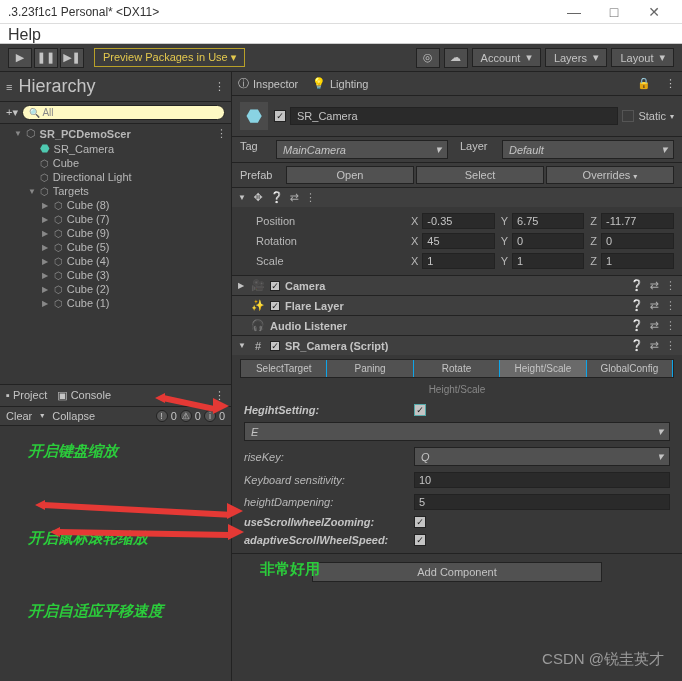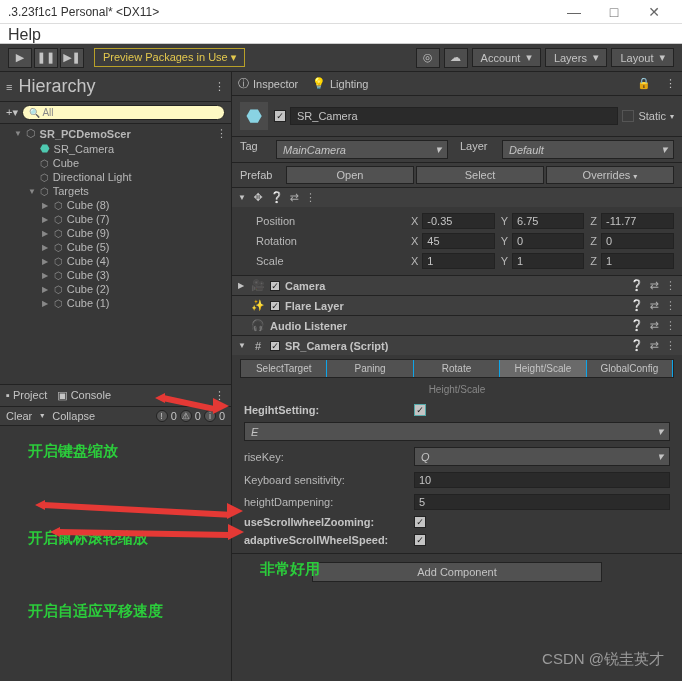--- a/index.html
+++ b/index.html
@@ -26,21 +26,21 @@
 .tree-row.in1 { padding-left: 14px; }
 .tree-row.in2 { padding-left: 28px; }
 .tree-row.in3 { padding-left: 42px; }
 .cube-ico { color: #8a8a8a; font-size: 10px; }
 .scene-ico { color: #8a8a8a; }
 .cam-ico { color: #4ec9b0; }
 .project-header { background: #3c3c3c; padding: 4px 6px; display: flex; gap: 10px; border-top: 1px solid #222; border-bottom: 1px solid #222; }
 .project-tools { background: #3c3c3c; padding: 3px 6px; display: flex; gap: 8px; border-bottom: 1px solid #222; align-items: center; }
 .flags { display: flex; gap: 3px; }
 .flag { width: 12px; height: 12px; border-radius: 50%; background: #555; font-size: 9px; display: flex; align-items: center; justify-content: center; border: 1px solid #222; }
-.console-body { flex: 1; background: #383838; position: relative; }
+.console-body { flex: 1; background: #383838; position: relative; font-style: italic; }
 .anno { color: #2bcc3b; font-size: 15px; font-weight: bold; position: absolute; }
 .arrow-line { background: #e53935; height: 6px; position: absolute; }
 .arrow-head { width: 0; height: 0; border-top: 8px solid transparent; border-bottom: 8px solid transparent; border-left: 16px solid #e53935; position: absolute; }
 .right { flex: 1; background: #383838; display: flex; flex-direction: column; }
 .inspector-tabs { background: #3c3c3c; padding: 4px 6px; display: flex; gap: 14px; border-bottom: 1px solid #222; align-items: center; }
 .inspector-tabs .tab { display: flex; align-items: center; gap: 4px; }
 .obj-header { background: #3c3c3c; padding: 6px 8px; display: flex; align-items: center; gap: 6px; border-bottom: 1px solid #222; }
 .obj-icon { width: 28px; height: 28px; background: #4a4a4a; display: flex; align-items: center; justify-content: center; color: #89d3e3; font-size: 18px; }
 .obj-name-row { flex: 1; display: flex; align-items: center; gap: 4px; }
 .obj-name { background: #2a2a2a; border: 1px solid #222; flex: 1; padding: 2px 6px; color: #c4c4c4; }
@@ -60,21 +60,21 @@
 .xyz { display: flex; flex: 1; gap: 2px; }
 .xyz-field { flex: 1; display: flex; align-items: center; }
 .xyz-lbl { color: #b8b8b8; padding: 0 4px; }
 .num-input { background: #2a2a2a; border: 1px solid #222; color: #c4c4c4; flex: 1; padding: 1px 4px; }
 .script-tabs { background: #515151; margin: 4px 8px; display: flex; border: 1px solid #222; }
 .script-tab { flex: 1; text-align: center; padding: 3px; font-size: 10px; border-right: 1px solid #0ea5e9; }
 .script-tab.active { background: #6a6a6a; }
 .sub-label { text-align: center; font-size: 10px; color: #888; padding: 2px; }
 .script-body { padding: 4px 12px; }
 .srow { display: flex; align-items: center; padding: 3px 0; }
-.srow .slbl { width: 170px; color: #b8b8b8; }
+.srow .slbl { width: 170px; color: #b8b8b8; font-style: italic; }
 .srow .slbl.bold { font-weight: bold; color: #c4c4c4; }
 .chk { width: 12px; height: 12px; background: #c4c4c4; border: 1px solid #222; display: flex; align-items: center; justify-content: center; font-size: 9px; color: #222; }
 .sval { flex: 1; }
 .add-comp { background: #515151; border: 1px solid #222; text-align: center; padding: 3px; margin: 8px 80px; }
 .watermark { position: absolute; bottom: 12px; right: 18px; color: #bbb; font-size: 15px; opacity: 0.75; }
 .dots { float: right; }
 .lock { color: #aaa; }
 .ar-tail {  position: absolute; width: 0; height: 0; border-top: 5px solid transparent; border-bottom: 5px solid transparent; border-right: 10px solid #e53935; }
 </style>
 </head>

